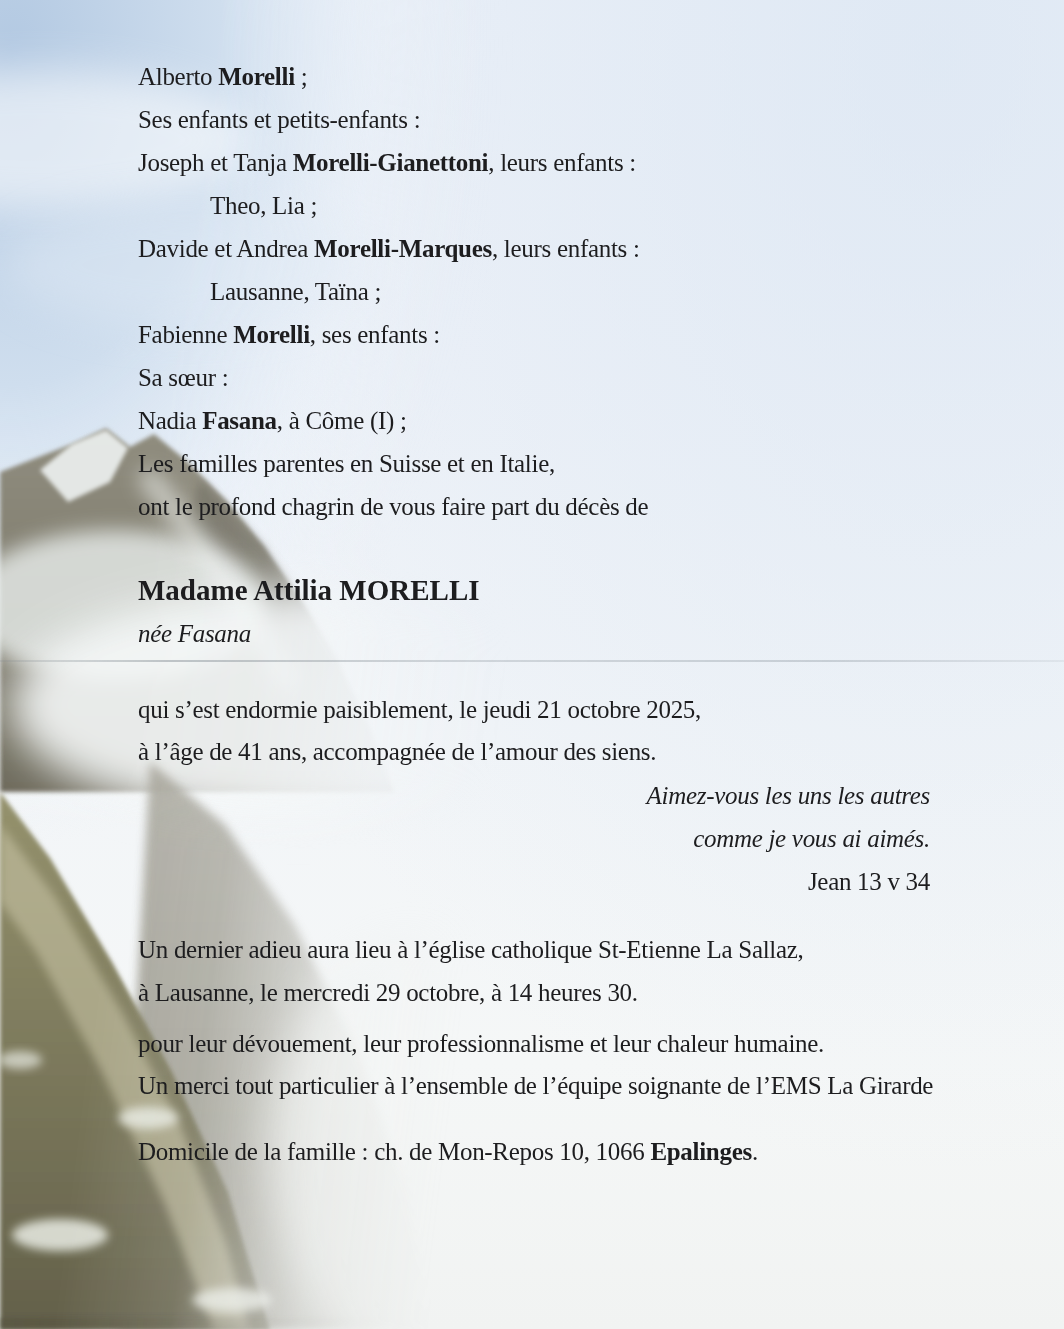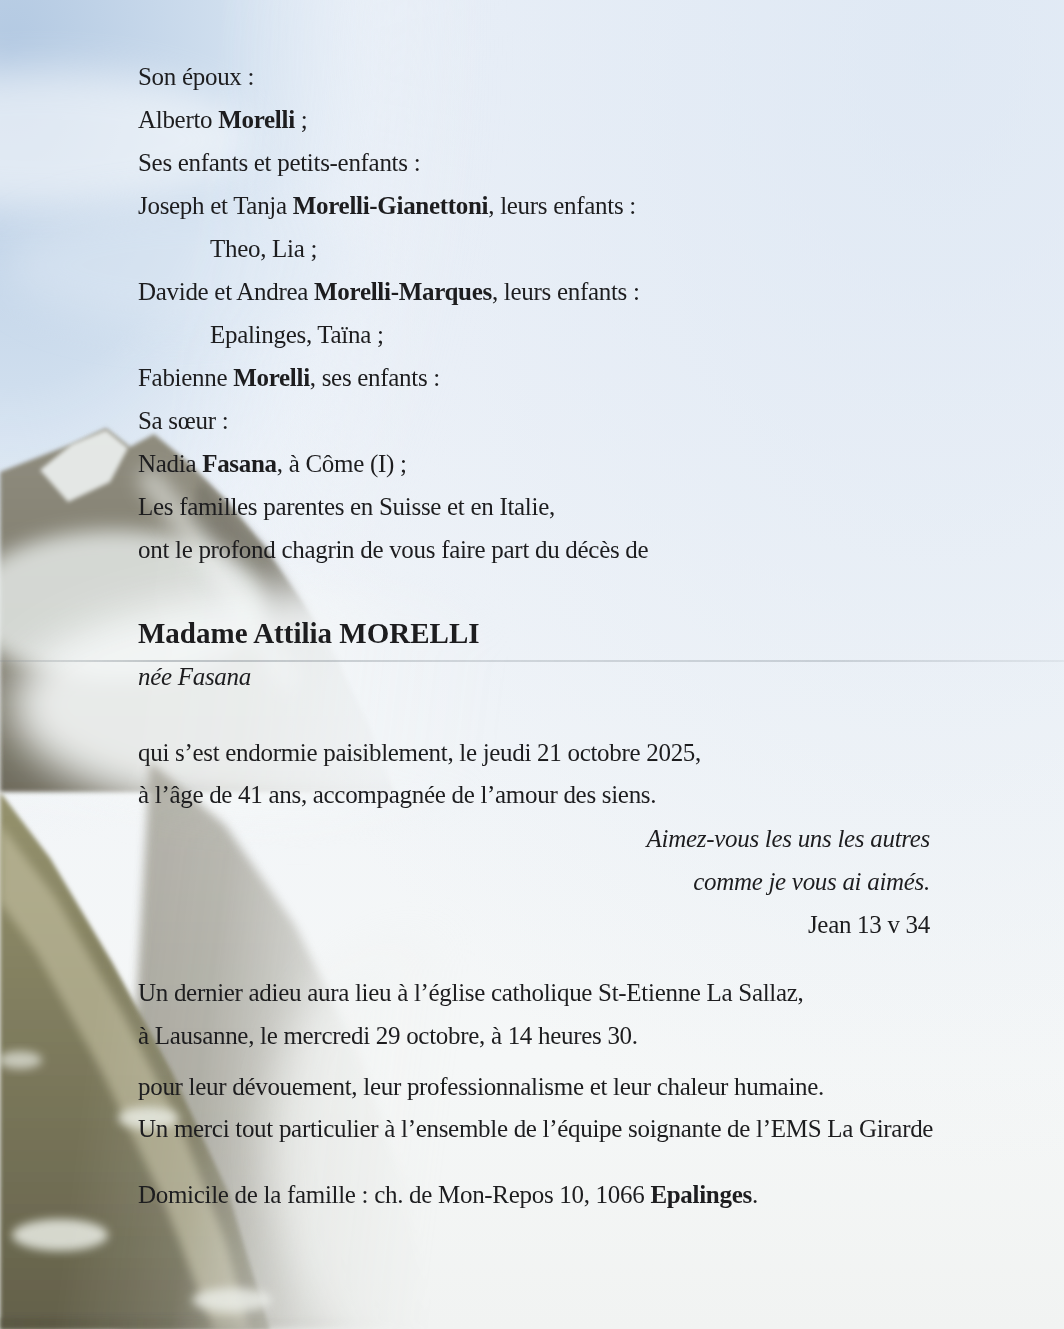--- a/index.html
+++ b/index.html
@@ -124,27 +124,26 @@
         <ellipse cx="430" cy="1150" rx="160" ry="220" fill="#eef0ec" opacity=".7" filter="url(#f20)"></ellipse>
         <rect x="0" y="1318" width="390" height="12" fill="url(#edgeG)" filter="url(#f2)"></rect>
       </g>
     </svg>
   </div>
 
   <div class="fold"></div>
 
   <div class="content">
     <div id="family" class="section">
-        <p class="line"><span>Son époux :</span></p>
         <p class="line"><span>Alberto </span><span class="bold">Morelli</span><span> ;</span></p>
         <p class="line"><span>Ses enfants et petits-enfants :</span></p>
         <p class="line"><span>Joseph et Tanja </span><span class="bold">Morelli-Gianettoni</span><span>, leurs enfants :</span></p>
         <p class="line indent"><span>Theo, Lia ;</span></p>
         <p class="line"><span>Davide et Andrea </span><span class="bold">Morelli-Marques</span><span>, leurs enfants :</span></p>
-        <p class="line indent"><span>Epalinges, Taïna ;</span></p>
+        <p class="line indent"><span>Lausanne, Taïna ;</span></p>
         <p class="line"><span>Fabienne </span><span class="bold">Morelli</span><span>, ses enfants :</span></p>
         <p class="line"><span>Sa sœur :</span></p>
         <p class="line"><span>Nadia </span><span class="bold">Fasana</span><span>, à Côme (I) ;</span></p>
         <p class="line"><span>Les familles parentes en Suisse et en Italie,</span></p>
         <p class="line"><span>ont le profond chagrin de vous faire part du décès de</span></p>
       </div>
     <div id="title" class="section">
         <p class="line heading"><span class="bold">Madame Attilia MORELLI</span></p>
         <p class="line italic subtitle"><span>née Fasana</span></p>
       </div>

